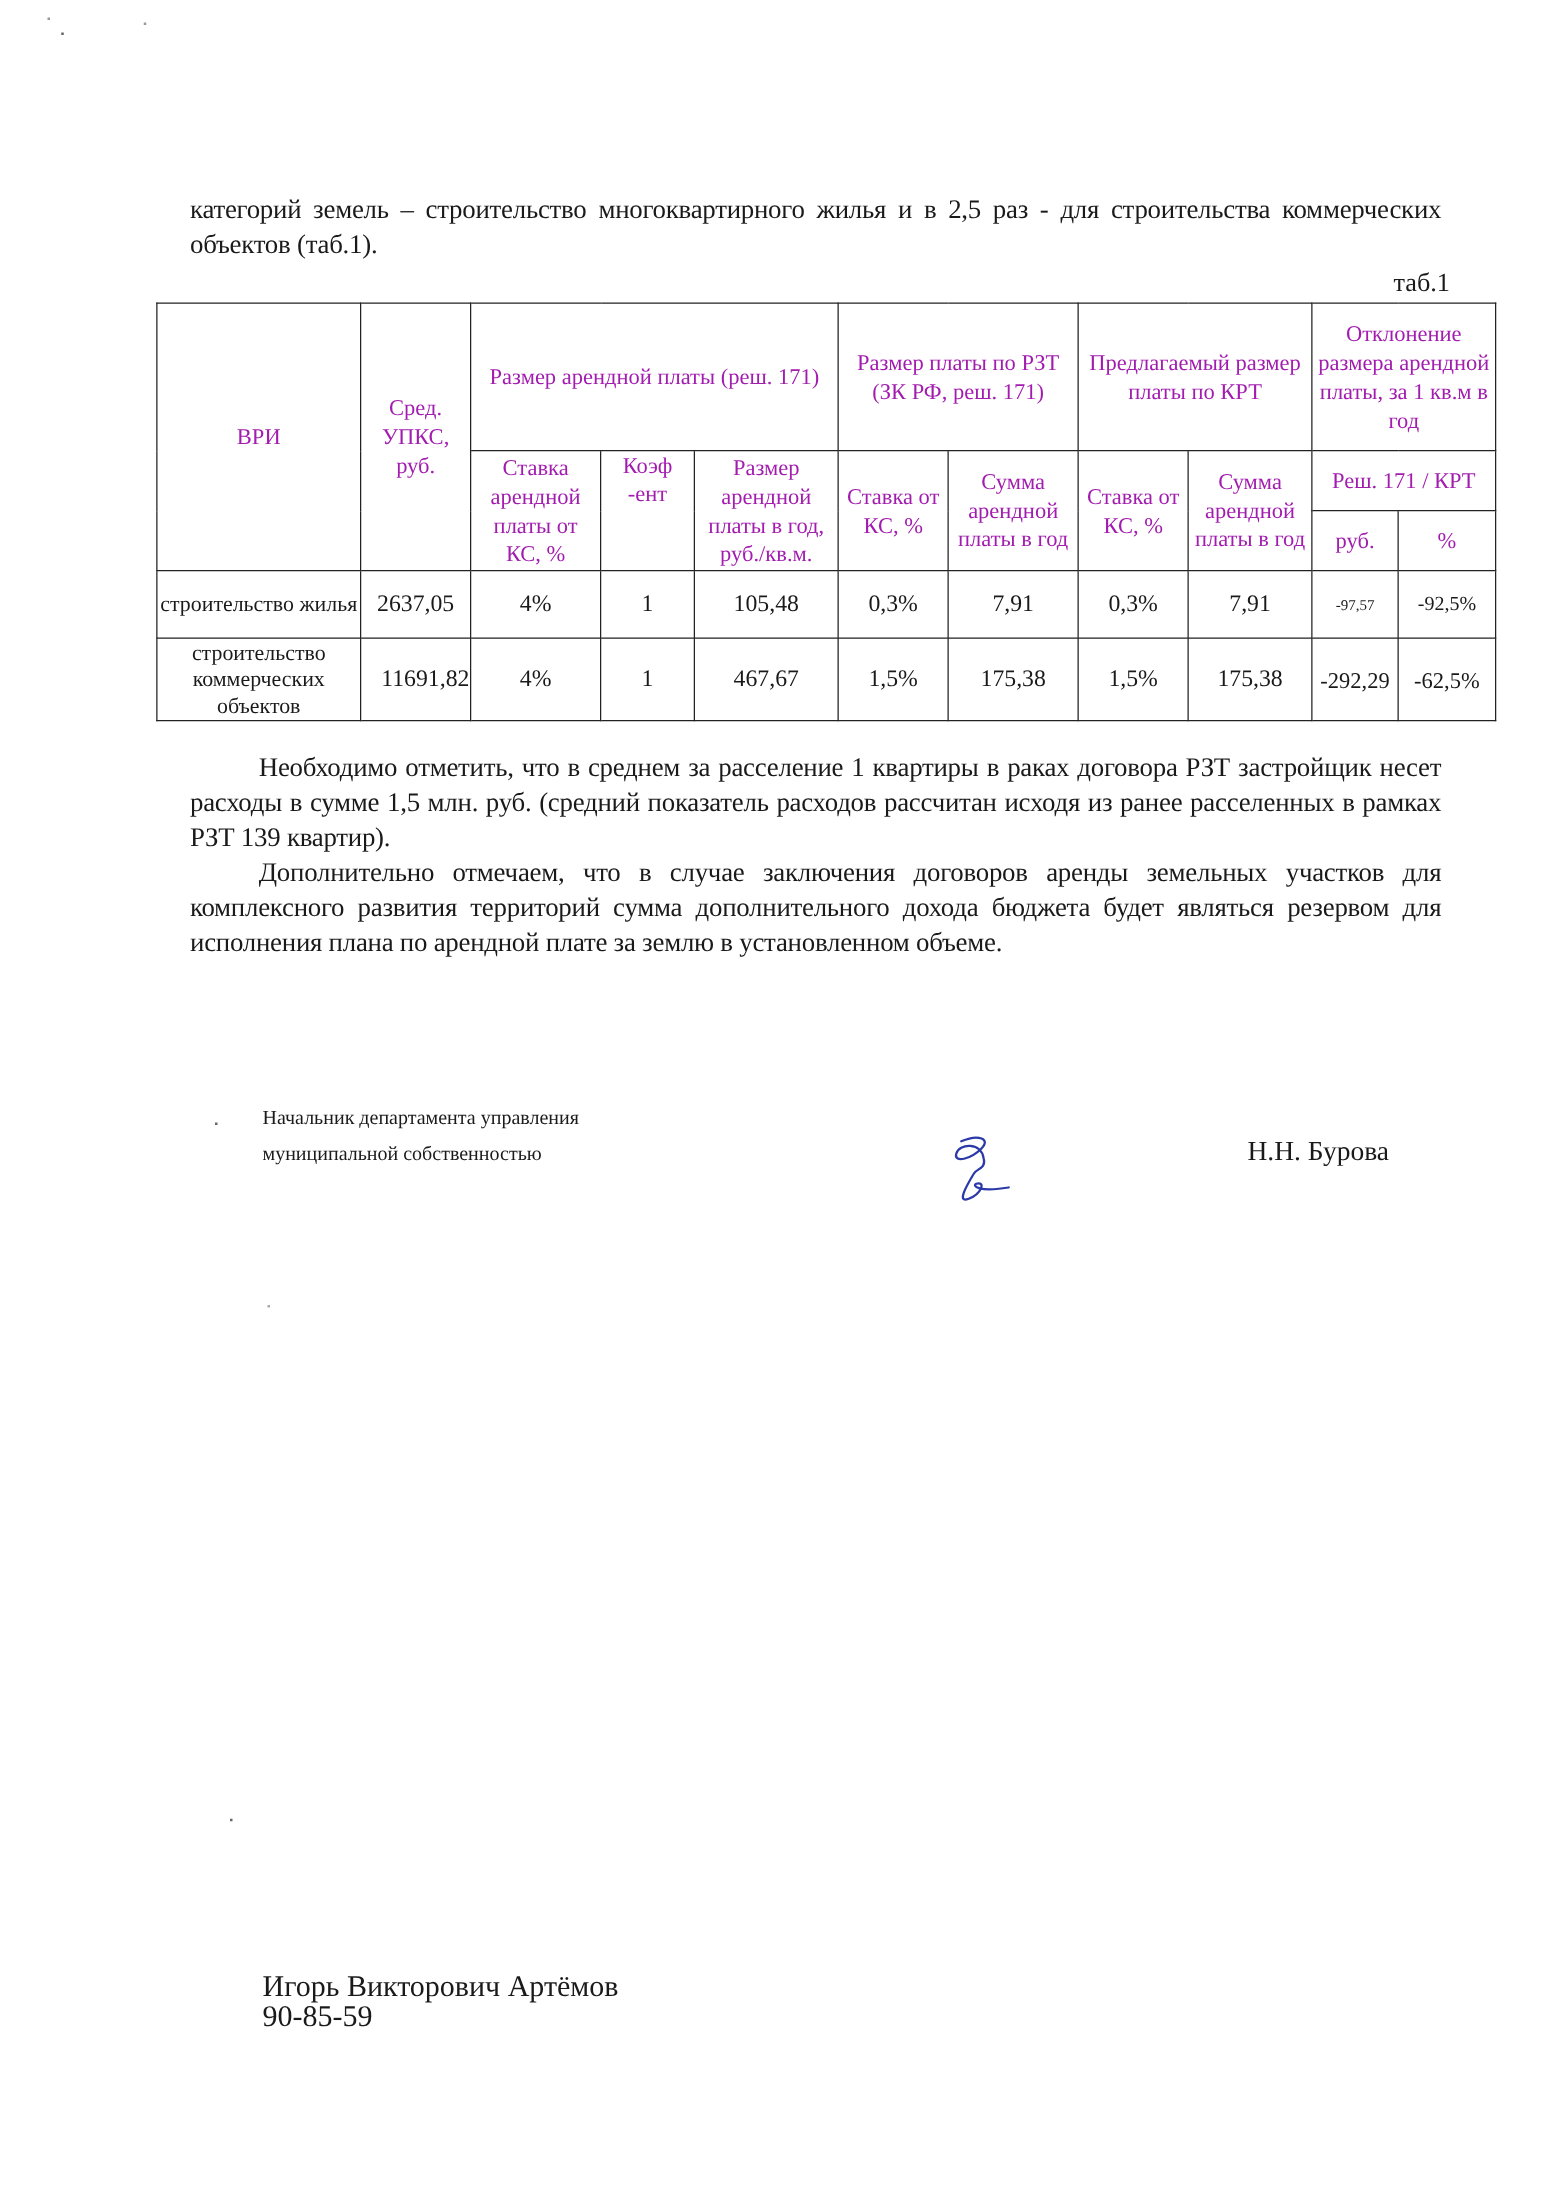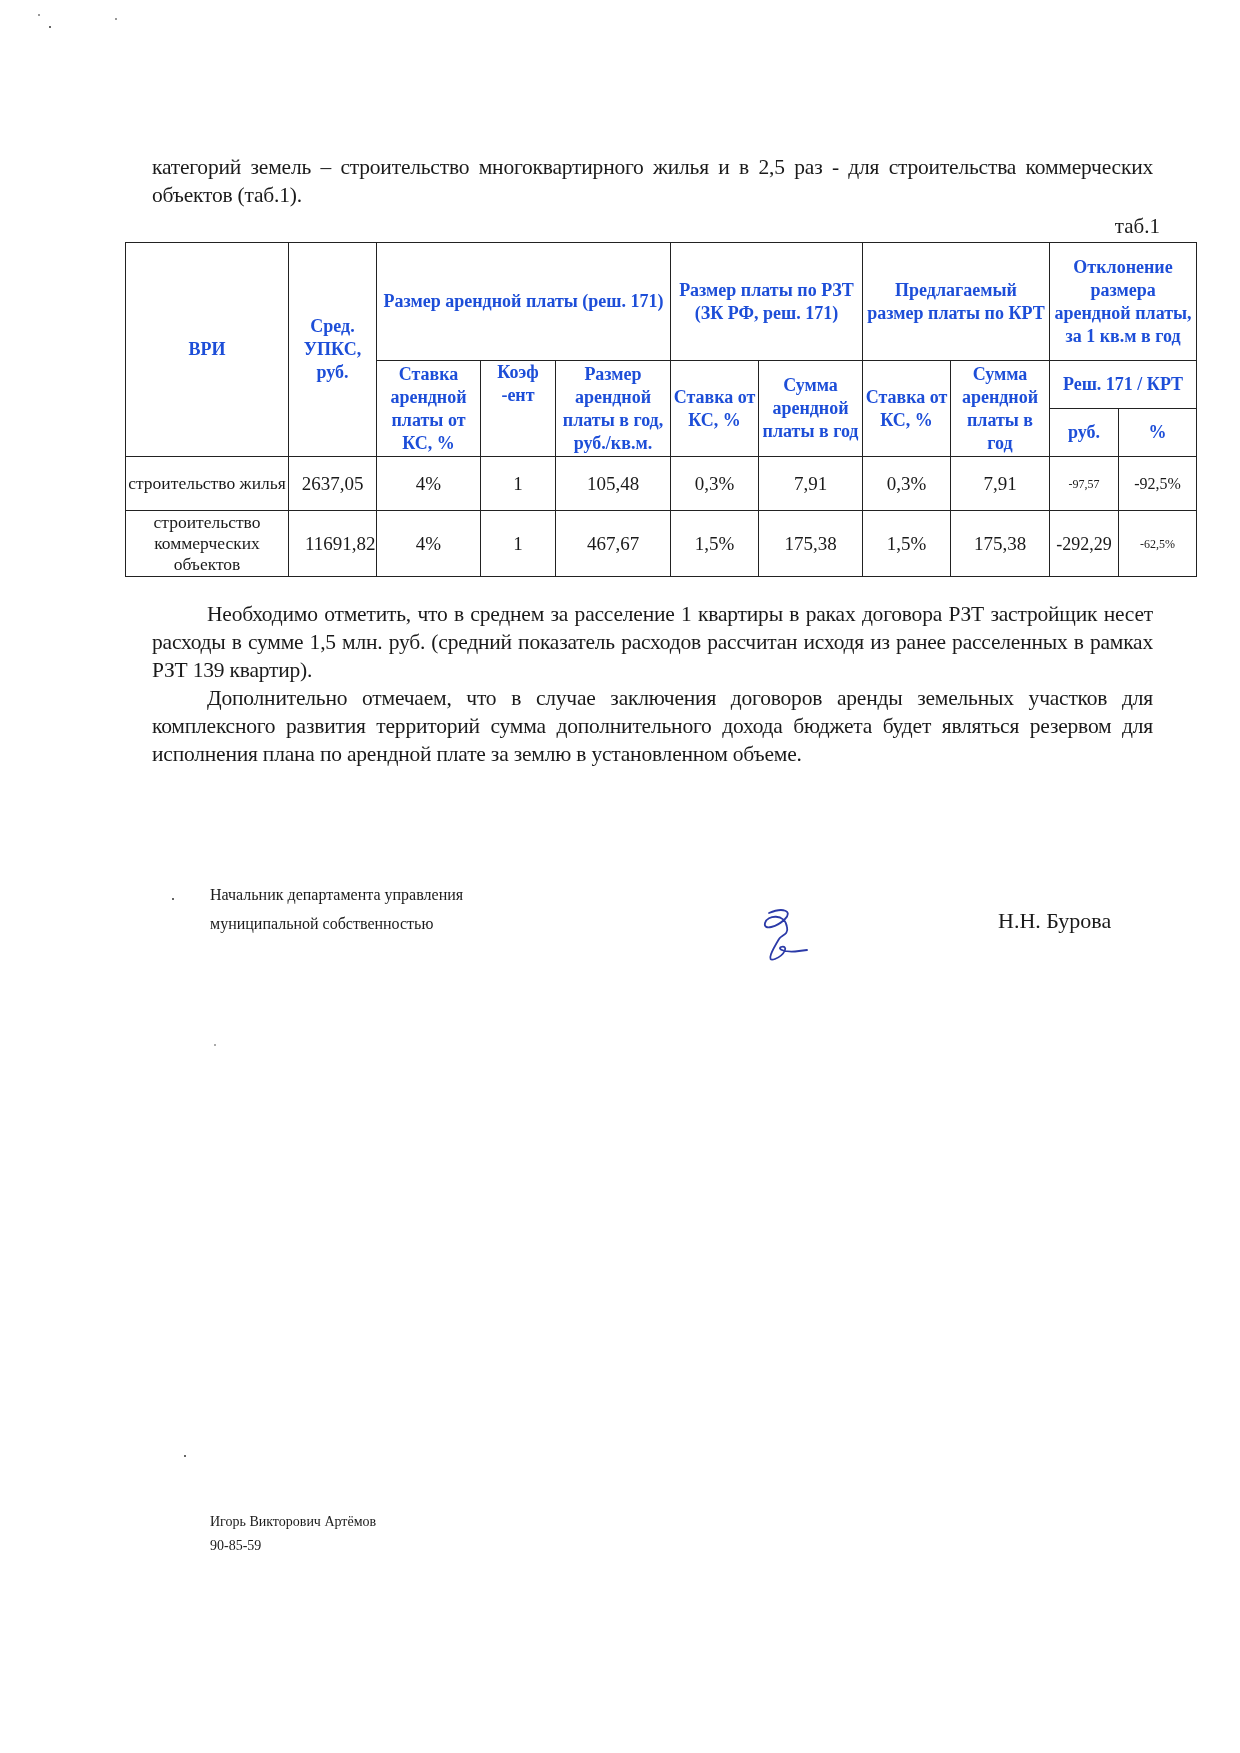--- a/index.html
+++ b/index.html
@@ -7,25 +7,25 @@
          font-family:"Liberation Serif", "DejaVu Serif", serif; color:#1a1a1a; }
   .abs { position:absolute; }
   .para { position:absolute; left:152px; width:1001px; font-size:21.5px; line-height:28px;
           text-align:justify; letter-spacing:-0.2px; }
   .para.indent { text-indent:55px; }
   .tab-label { position:absolute; right:80px; top:214px; font-size:21px; }
   table.grid { position:absolute; left:125px; top:242px; border-collapse:collapse;
                table-layout:fixed; width:1071px; }
   table.grid td, table.grid th { border:1.6px solid #222; padding:0 2px; text-align:center;
                vertical-align:middle; overflow:hidden; }
-  table.grid th { font-weight:bold; font-size:18px; line-height:23px; color:#1d4ed8; }
+  table.grid th { font-weight:normal; font-size:18px; line-height:23px; color:#a21caf; }
   table.grid td { font-size:19px; line-height:22px; font-weight:normal;margin-top:47px; }
   .sig-block { position:absolute; left:210px; top:880px; font-size:16px; line-height:29px; }
   .sig-name { position:absolute; left:998px; top:908px; font-size:22px; }
-  .contact { position:absolute; left:210px; top:1510px; font-size:14px; line-height:24px; }
+  .contact { position:absolute; left:210px; top:1578px; font-size:24px; line-height:24px; }
   .speck { position:absolute; width:2px; height:2px; background:#666; }
 </style>
 </head>
 <body>
 
 <div class="speck" style="left:38px;top:14px;background:#999;"></div>
 <div class="speck" style="left:49px;top:26px;"></div>
 <div class="speck" style="left:115px;top:18px;background:#999;"></div>
 <div class="speck" style="left:214px;top:1044px;background:#aaa;"></div>
 <div class="speck" style="left:184px;top:1455px;"></div>
@@ -89,21 +89,21 @@
     <td style="font-size:17.5px;line-height:21px;">строительство коммерческих объектов</td>
     <td style="padding:16px;">11691,82</td>
     <td>4%</td>
     <td>1</td>
     <td>467,67</td>
     <td>1,5%</td>
     <td>175,38</td>
     <td>1,5%</td>
     <td>175,38</td>
     <td style="font-size:18px;padding:0;">-292,29</td>
-    <td style="font-size:12px;padding:0;text-align:center;">-62,5%</td>
+    <td style="font-size:18px;padding:0;text-align:center;">-62,5%</td>
   </tr>
 </tbody>
   </table>
 
 <p class="para indent" style="top:600px;margin:0;">Необходимо отметить, что в среднем за расселение 1 квартиры в раках договора РЗТ застройщик несет расходы в сумме 1,5 млн. руб. (средний показатель расходов рассчитан исходя из ранее расселенных в рамках РЗТ 139 квартир).</p>
 <p class="para indent" style="top:684px;margin:0;">Дополнительно отмечаем, что в случае заключения договоров аренды земельных участков для комплексного развития территорий сумма дополнительного дохода бюджета будет являться резервом для исполнения плана по арендной плате за землю в установленном объеме.</p>
 
 <div class="sig-block">
   <div>Начальник департамента управления</div>
   <div>муниципальной собственностью</div>

